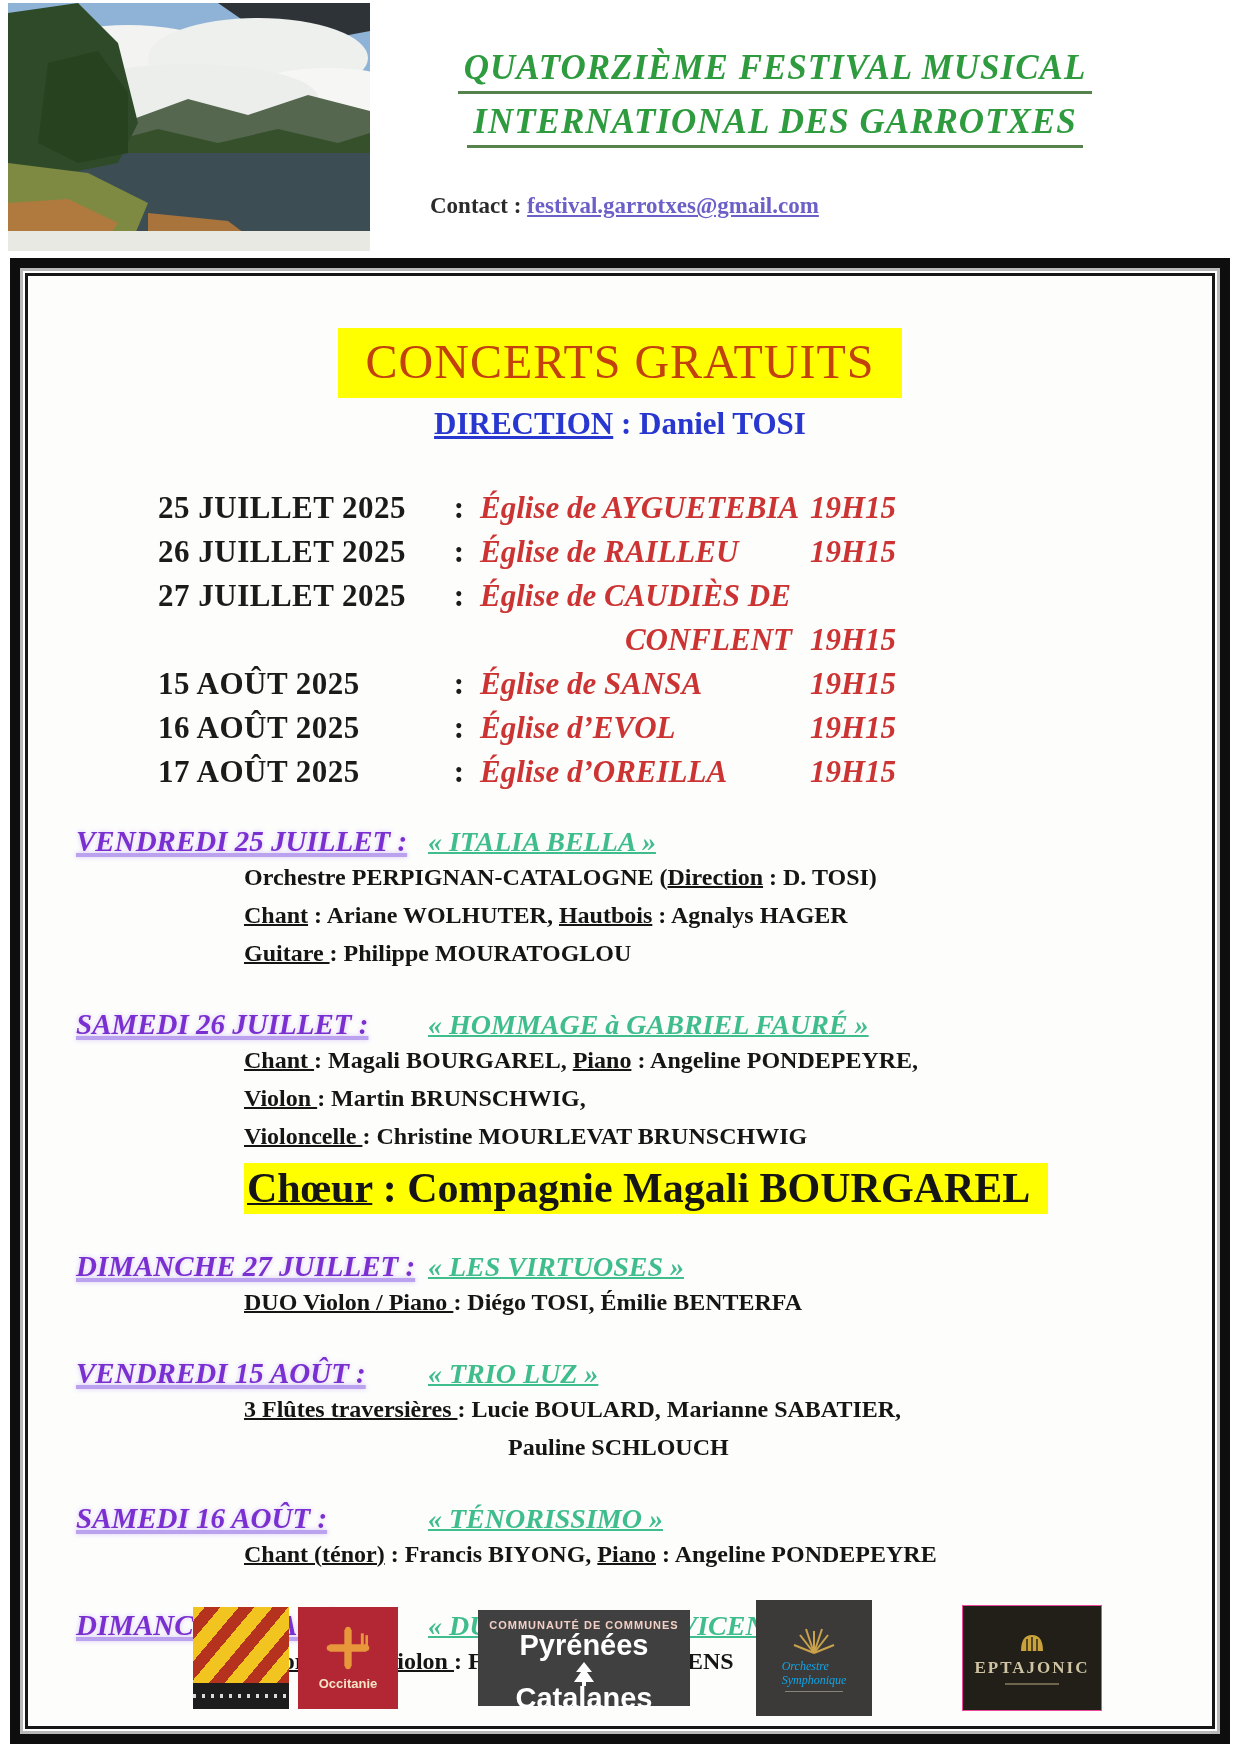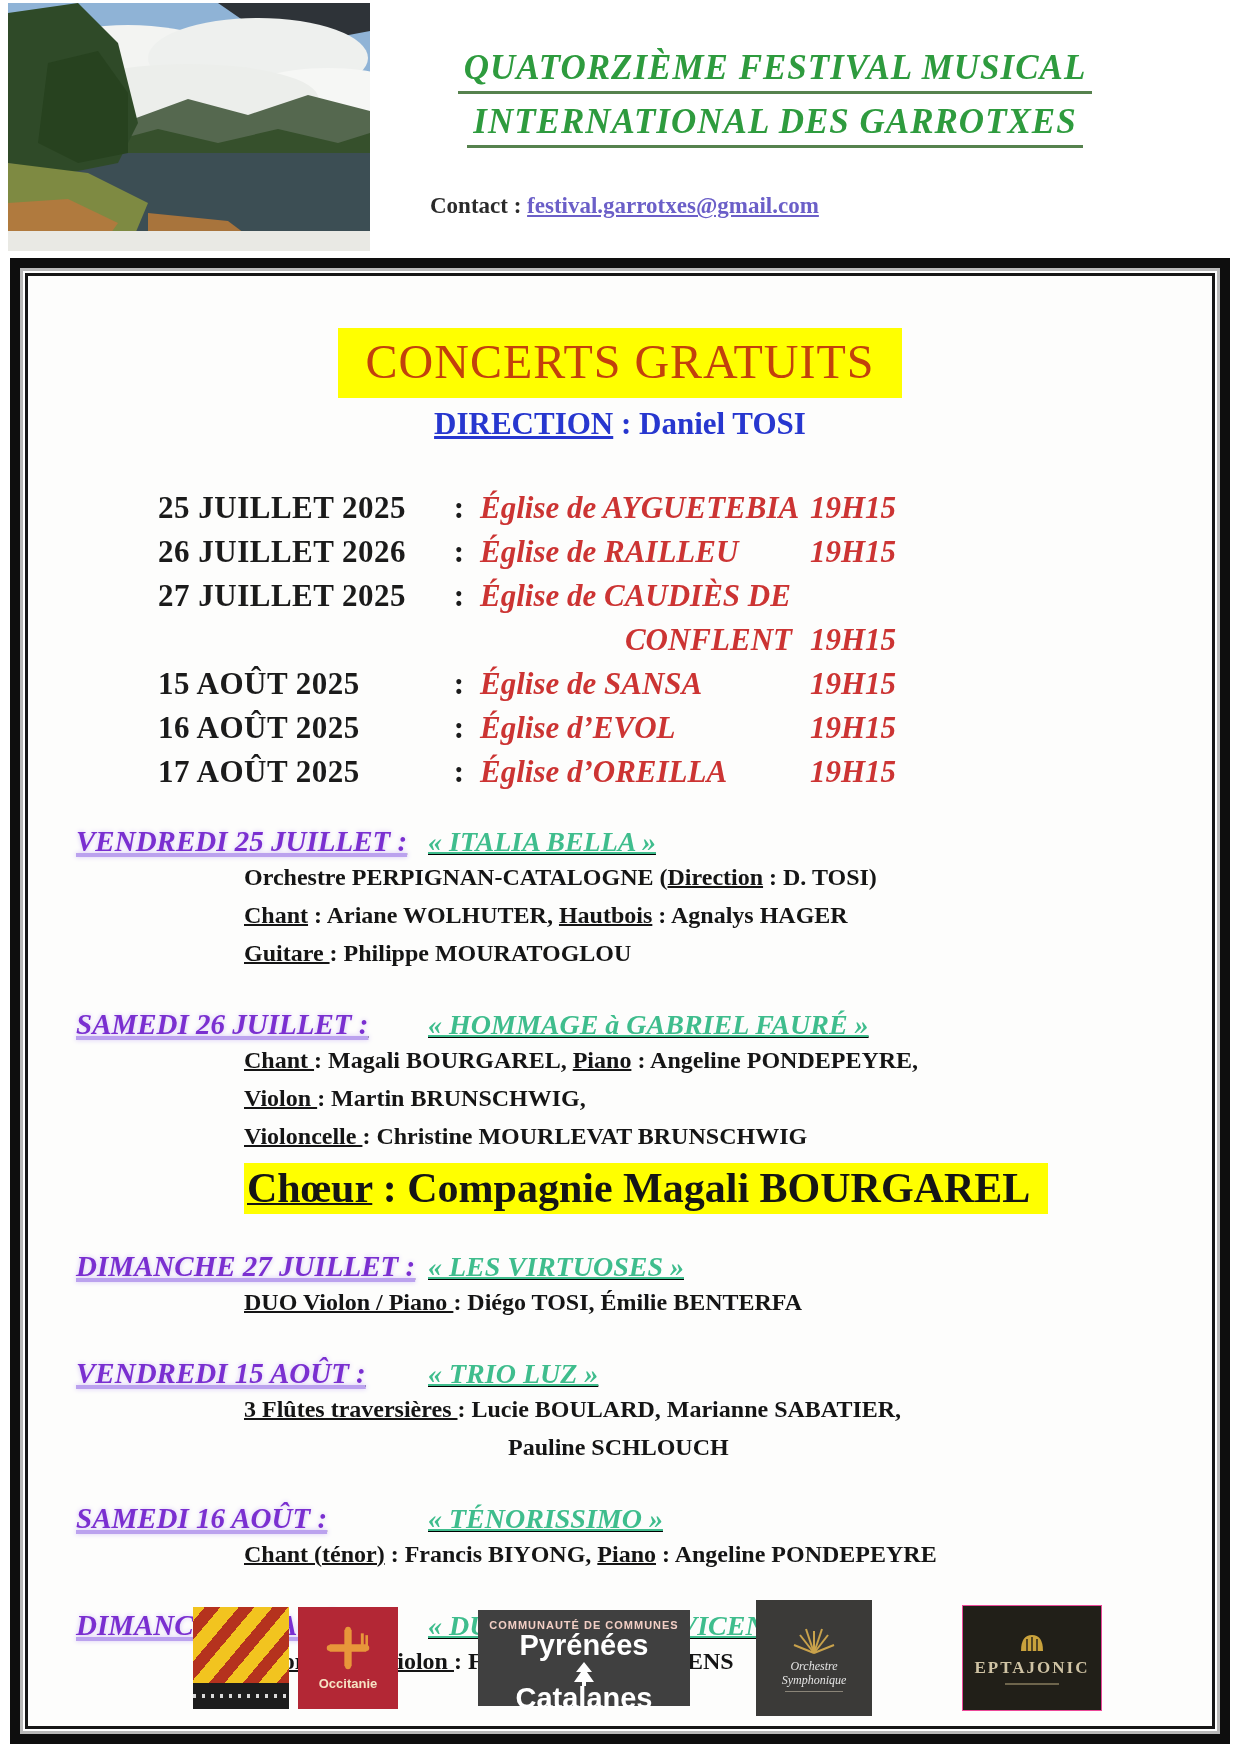--- a/index.html
+++ b/index.html
@@ -34,21 +34,21 @@
             margin:46px 0 0 130px;font-size:31px;font-weight:bold;line-height:39px;}
   .sch-date{color:#1b1b1b;letter-spacing:0.5px;}
   .sch-colon{color:#1b1b1b;text-align:center;}
   .sch-venue{color:#cc3433;font-style:italic;}
   .sch-venue.right{text-align:right;padding-right:18px;}
   .sch-time{color:#cc3433;font-style:italic;}
 
   
   .programs{margin:34px 0 0 48px;}
   .program{margin-bottom:36px;}
-  .prog-head{display:flex;align-items:baseline;text-decoration:underline;}
+  .prog-head{display:flex;align-items:baseline;}
   .prog-day{min-width:352px;font-size:29px;font-weight:bold;font-style:italic;color:#7a2fd0;
             text-decoration:underline;text-decoration-thickness:4px;text-decoration-color:#bba2ee;
             text-shadow:0 0 5px #d6c6f6;}
   .prog-title{font-size:28px;font-weight:bold;font-style:italic;color:#3fbd8d;
               text-decoration:underline;text-decoration-thickness:2px;}
   .prog-line{margin-left:168px;font-size:24px;font-weight:bold;color:#151515;line-height:38px;}
   .prog-line .u{text-decoration:underline;text-decoration-thickness:2px;}
   .prog-line.hl{display:inline-block;background:#ffff00;font-size:42px;line-height:40px;
                 padding:5px 18px 6px 3px;margin-top:8px;}
   .prog-line.indent2{margin-left:432px;}
@@ -65,21 +65,21 @@
   .logo-occitanie{margin-left:9px;width:100px;height:102px;background:#b32735;display:flex;
                   flex-direction:column;align-items:center;justify-content:center;gap:6px;}
   .occ-text{font-family:"Liberation Sans",sans-serif;font-size:13px;font-weight:bold;color:#f6e3c4;}
   .logo-cc{margin-left:80px;width:212px;height:96px;background:#404040;color:#fff;text-align:center;
            box-sizing:border-box;padding-top:9px;font-family:"Liberation Sans",sans-serif;}
   .cc-top{font-size:11px;letter-spacing:1px;color:#f3cfc5;font-weight:bold;}
   .cc-main{font-size:29px;font-weight:bold;line-height:29px;display:flex;justify-content:center;align-items:center;gap:2px;flex-direction:column;}
   .cc-main2{font-size:29px;font-weight:bold;line-height:28px;margin-top:-2px;}
   .logo-orch{margin-left:66px;width:116px;height:116px;background:#3b3a38;display:flex;flex-direction:column;
              align-items:center;justify-content:center;gap:4px;}
-  .orch-text{color:#e5e5e5;font-size:12px;font-style:italic;text-align:center;line-height:14px;}
+  .orch-text{color:#0ea5e9;font-size:12px;font-style:italic;text-align:left;line-height:14px;}
   .orch-rule{width:58px;height:1px;background:#8a8478;}
   .logo-epta{margin-left:90px;width:140px;height:106px;background:#211f18;display:flex;flex-direction:column;
              align-items:center;justify-content:center;gap:5px;border:1px solid #ec4899;box-sizing:border-box;}
   .epta-text{color:#cfc3a4;font-size:17px;font-weight:bold;letter-spacing:2px;}
   .epta-sub{width:54px;height:2px;background:#6e654c;}
 </style>
 </head>
 <body>
 
 <div class="page">
@@ -122,21 +122,21 @@
 
       <div class="direction">
         <span class="dir-label">DIRECTION</span><span> : </span><span>Daniel TOSI</span>
       </div>
 
       <div class="schedule">
           <div class="sch-date">25 JUILLET 2025</div>
           <div class="sch-colon">:</div>
           <div class="sch-venue">Église de AYGUETEBIA</div>
           <div class="sch-time">19H15</div>
-          <div class="sch-date">26 JUILLET 2026</div>
+          <div class="sch-date">26 JUILLET 2025</div>
           <div class="sch-colon">:</div>
           <div class="sch-venue">Église de RAILLEU</div>
           <div class="sch-time">19H15</div>
           <div class="sch-date">27 JUILLET 2025</div>
           <div class="sch-colon">:</div>
           <div class="sch-venue">Église de CAUDIÈS DE</div>
           <div class="sch-time"></div>
           <div class="sch-date"></div>
           <div class="sch-colon"></div>
           <div class="sch-venue right">CONFLENT</div>

